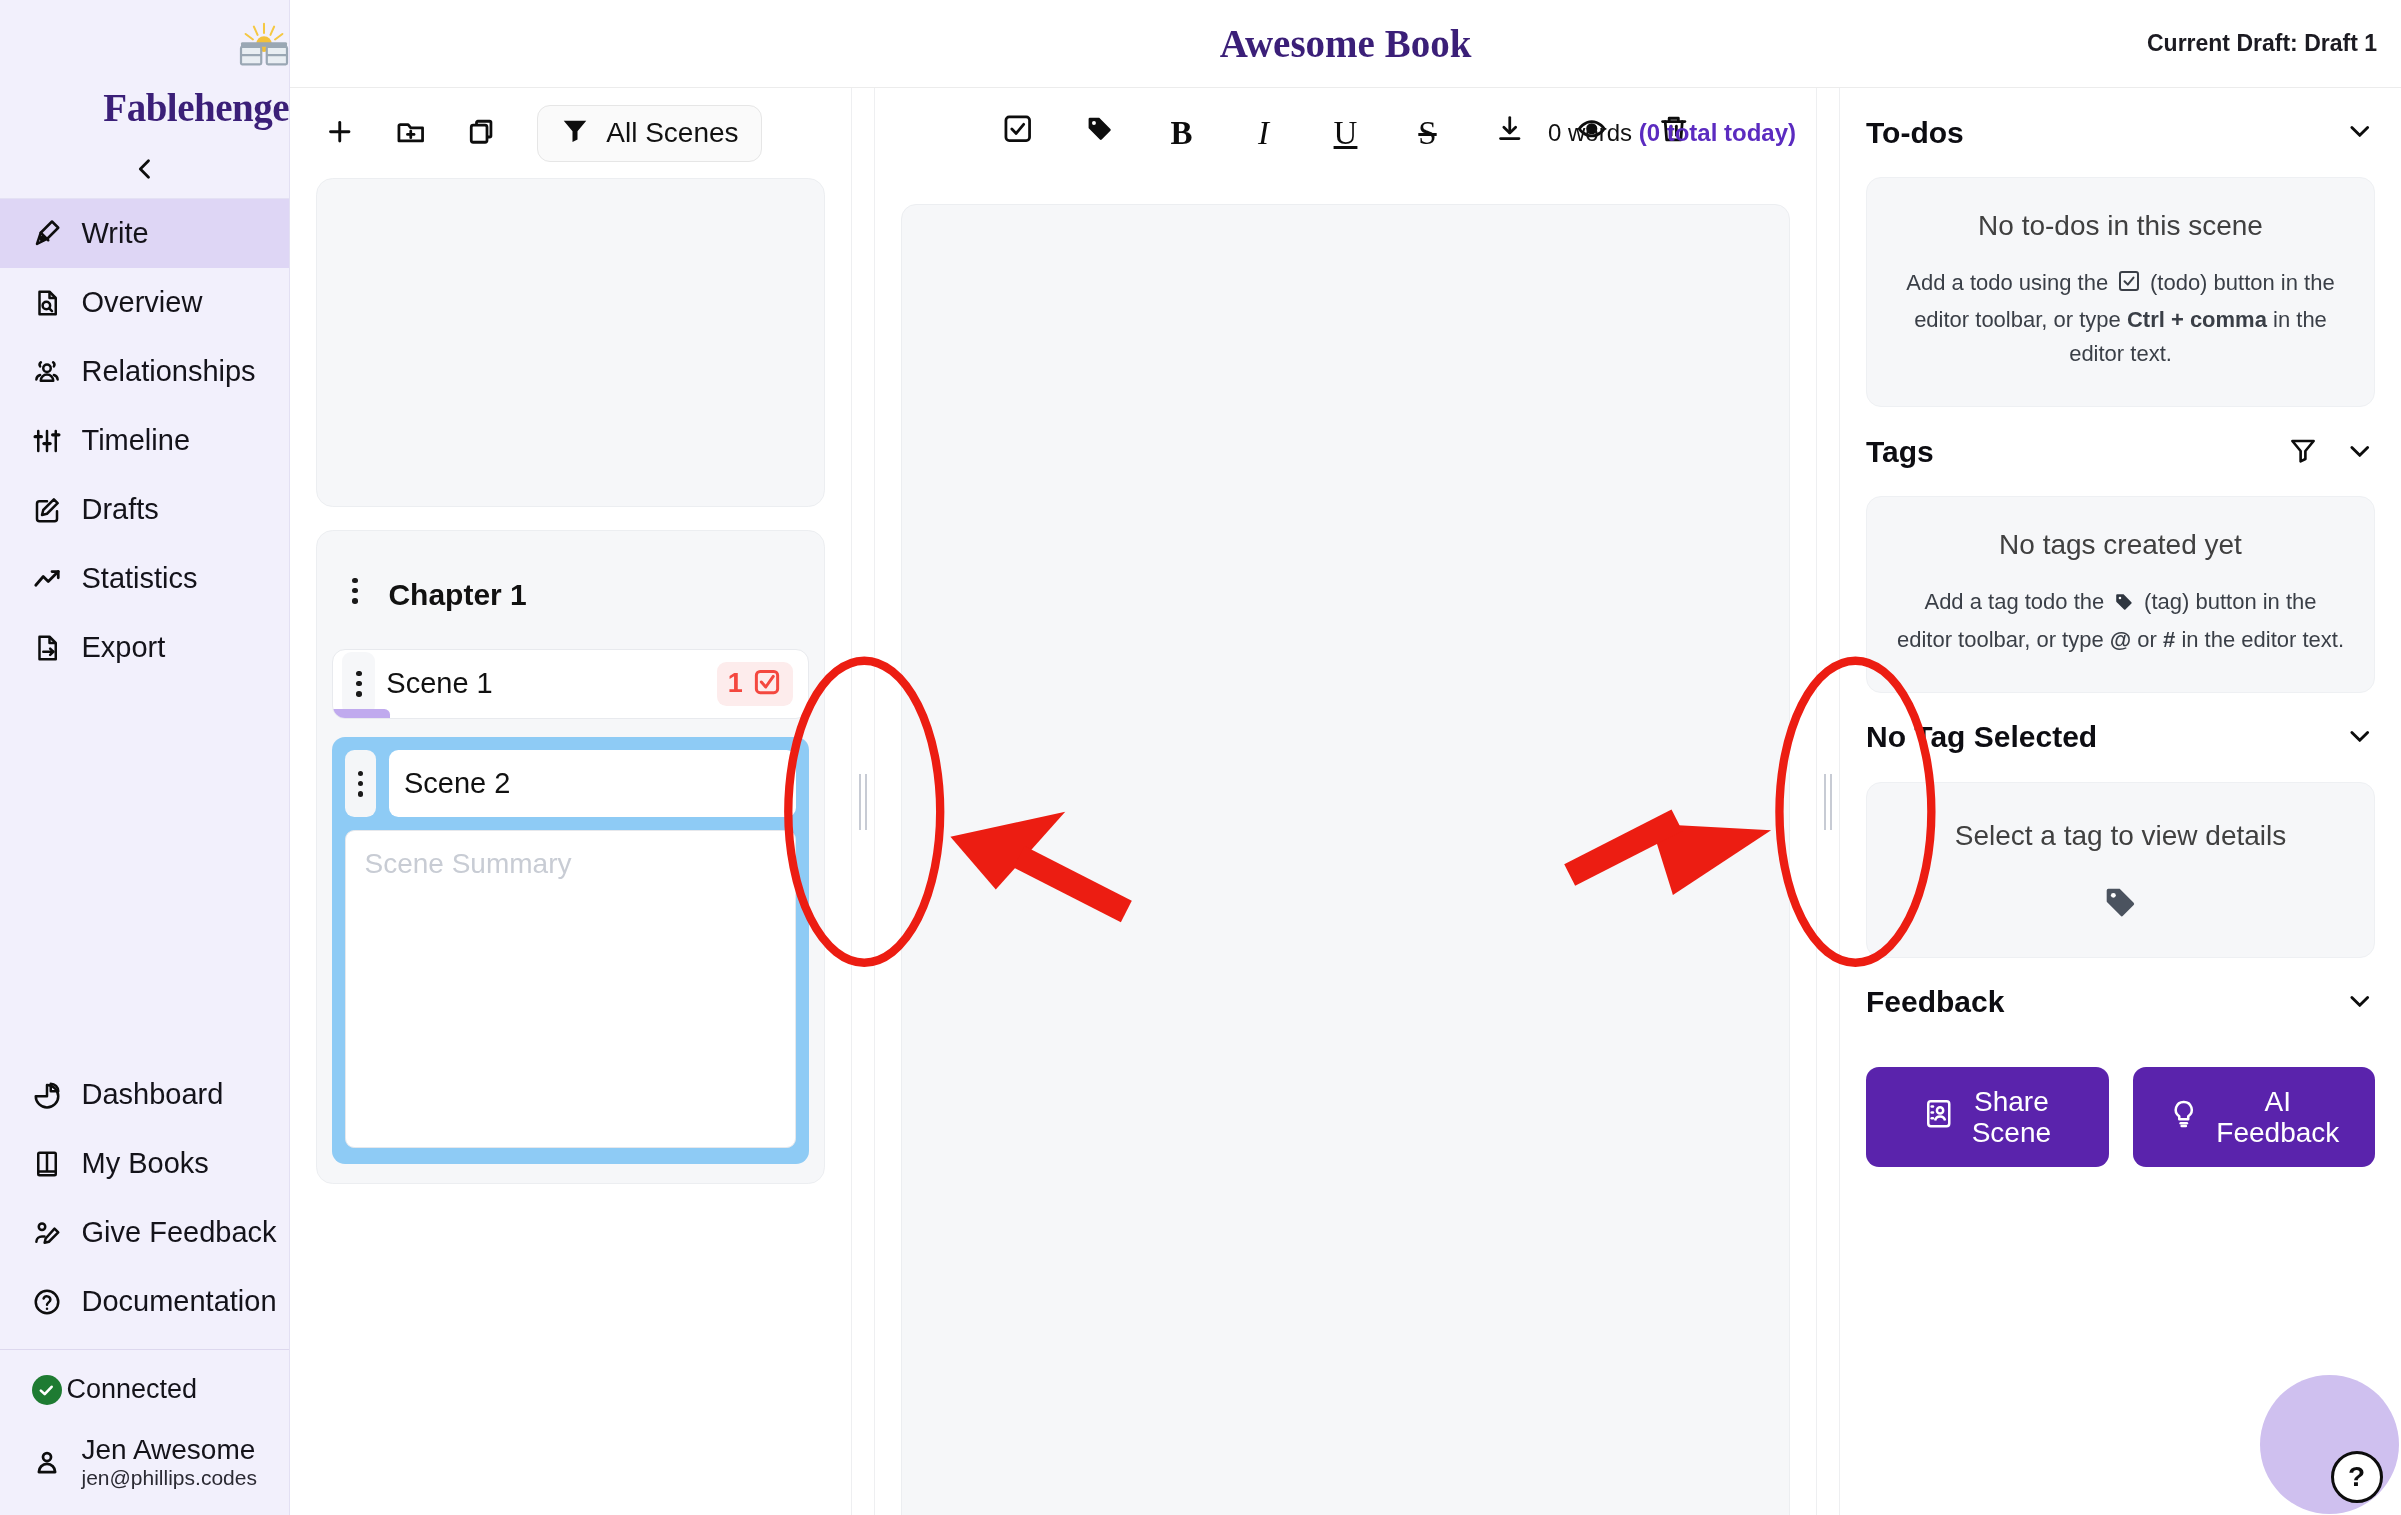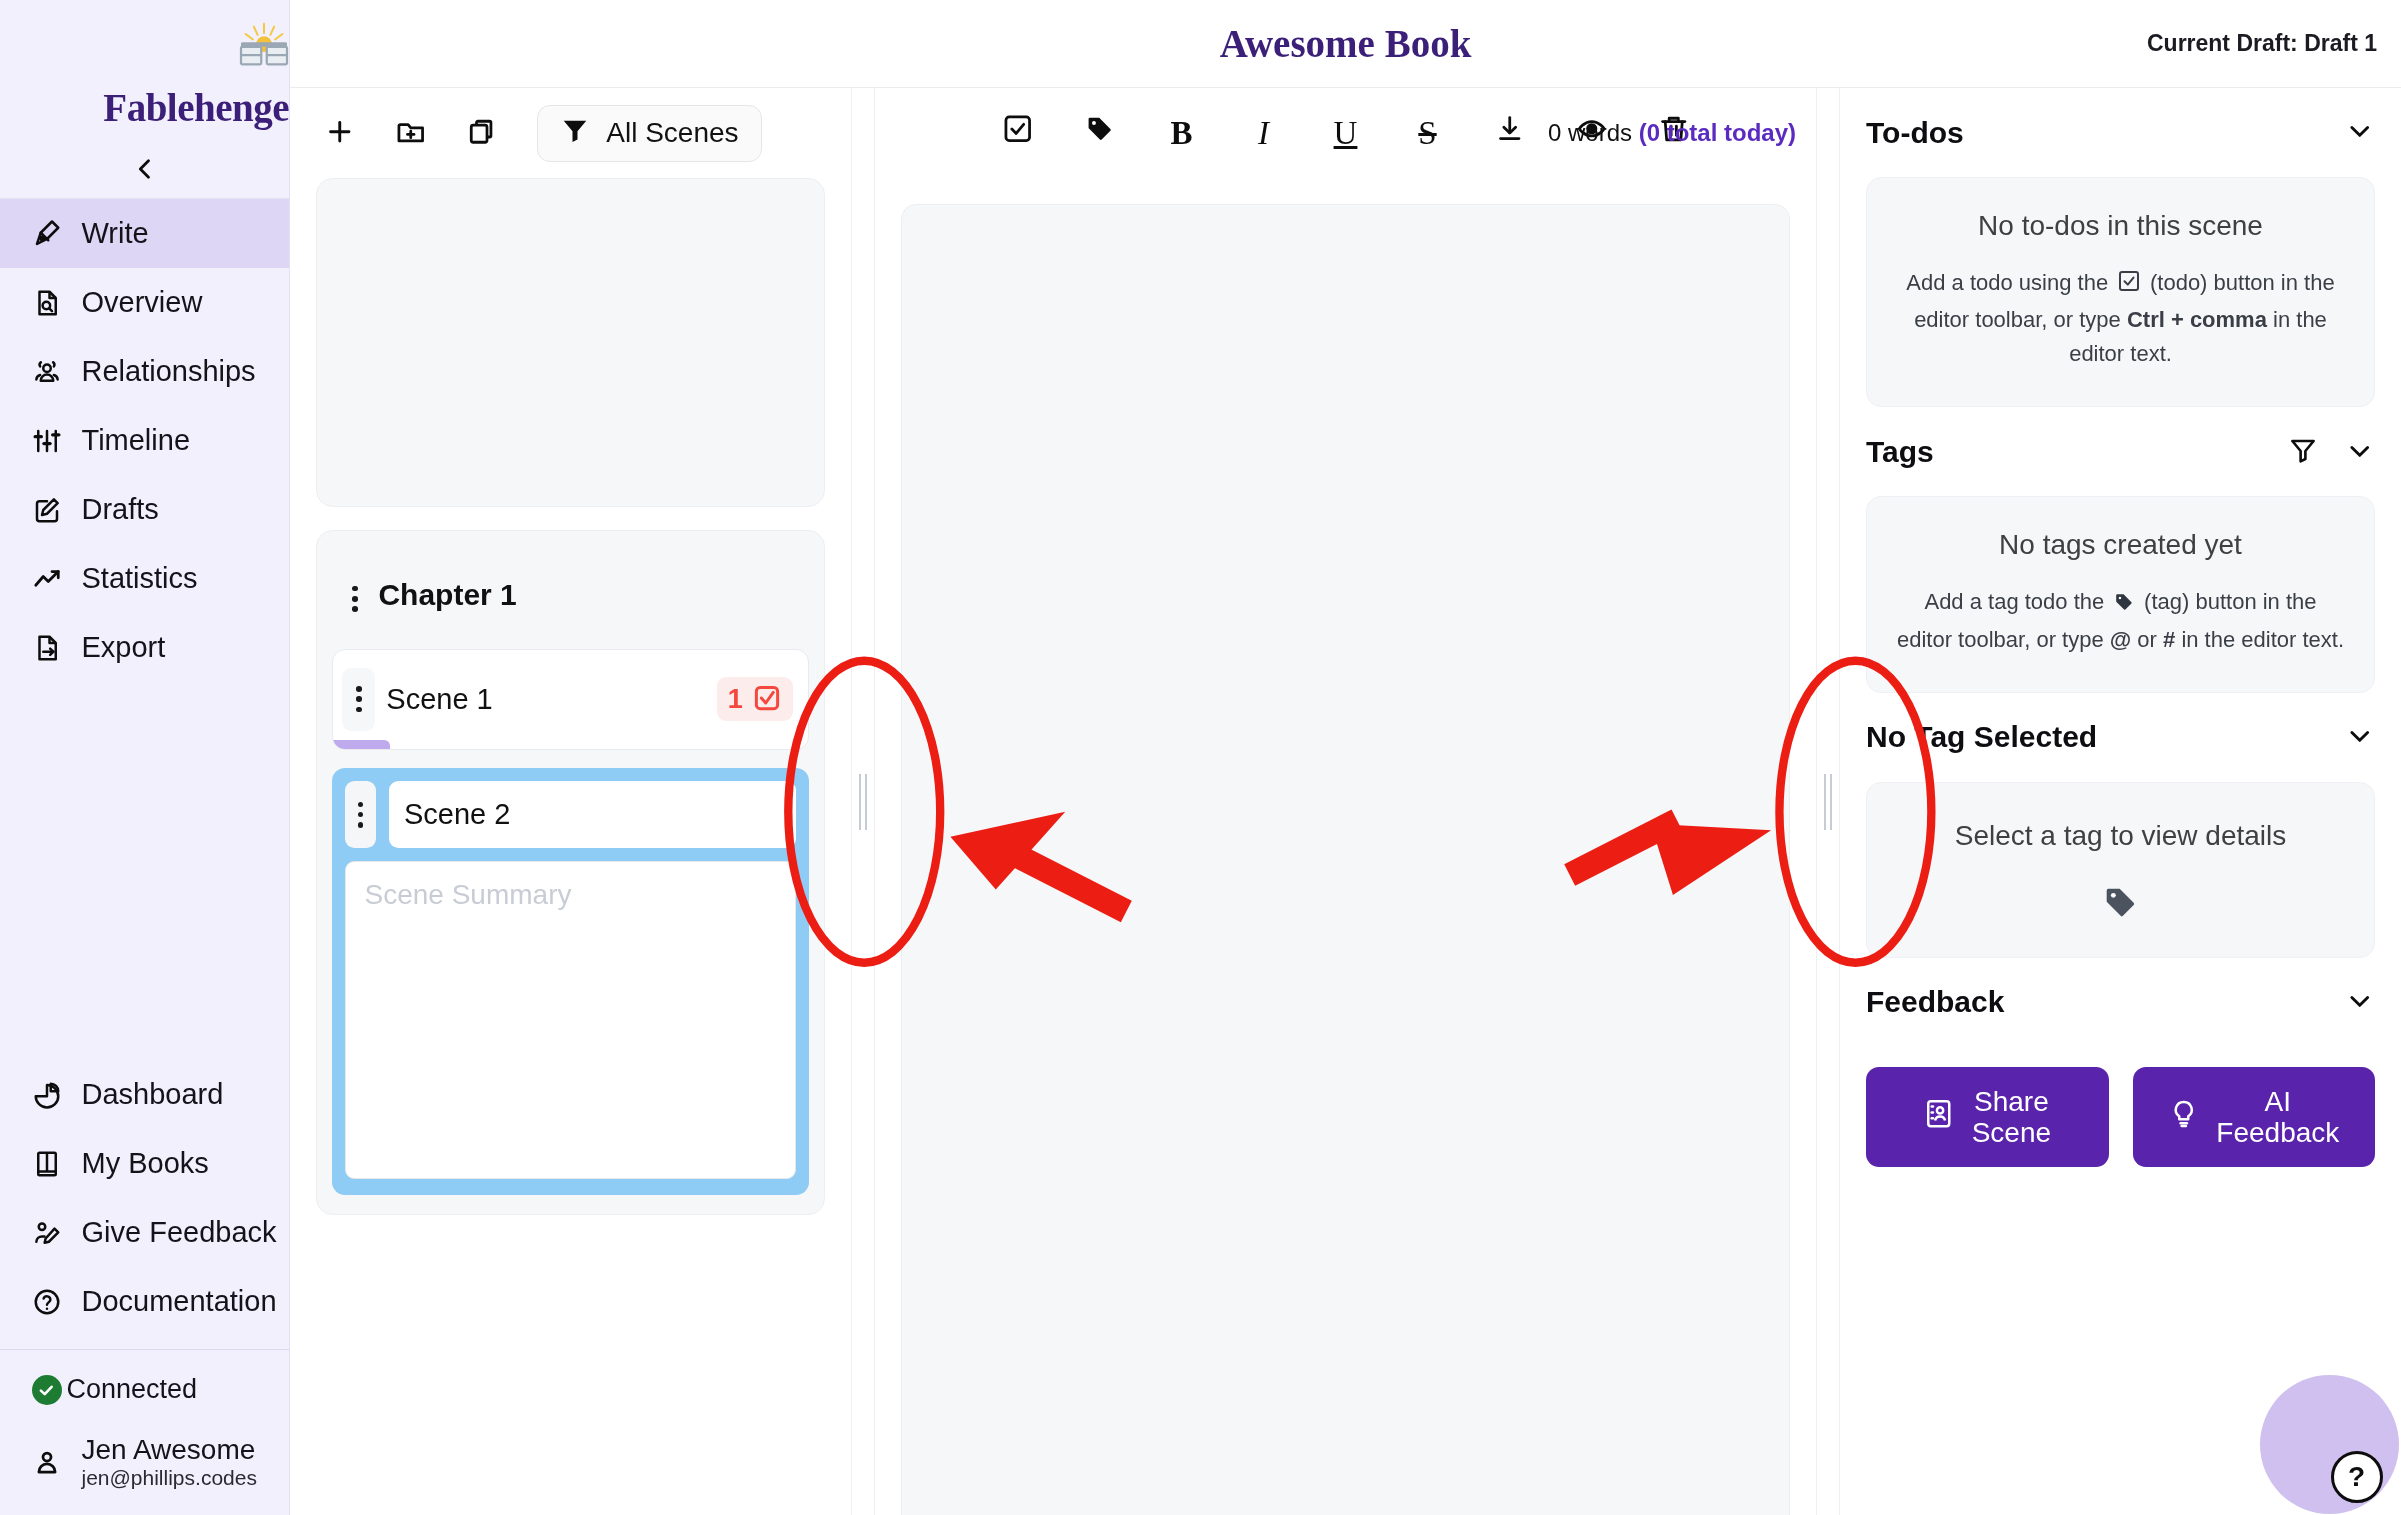--- a/index.html
+++ b/index.html
@@ -106,29 +106,29 @@
   .scene-list { padding: 0 26px; }
   .empty-card {
     height: 329px; background: #f6f7f9;
     border: 0.9px solid #eceef1; border-radius: 16.7px;
   }
   .chapter-card {
     margin-top: 23px; background: #f6f7f9;
     border: 0.9px solid #eceef1; border-radius: 16.7px;
     padding: 16.7px 15px 18.5px 15px;
   }
-  .chapter-head { display: flex; align-items: flex-end; gap: 13px; padding: 30px 0 37px 13px; }
+  .chapter-head { display: flex; align-items: flex-start; gap: 23px; padding: 30px 0 37px 13px; }
   .kebab { width: 20.4px; display: flex; flex-direction: column; align-items: center; gap: 4.6px; cursor: pointer; }
   .kebab i { width: 5.6px; height: 5.6px; border-radius: 50%; background: #1a1a1a; display: block; }
   .chapter-title { font-size: 30px; font-weight: 700; color: #111; }
 
   .scene-card {
     position: relative; background: #fff;
     border: 0.9px solid #e8eaee; border-radius: 13px;
-    height: 101px; display: flex; align-items: center; gap: 11px;
+    height: 70px; display: flex; align-items: center; gap: 11px;
     padding-left: 9.3px; overflow: hidden;
   }
   .kebab-pill {
     width: 33px; height: 63px; border-radius: 9.3px; background: #f6f7f9;
     display: flex; align-items: center; justify-content: center; cursor: pointer;
   }
   .scene-name { font-size: 29px; color: #111; }
   .scene-badge {
     margin-left: auto; margin-right: 15px;
     display: flex; align-items: center; gap: 9.3px;

